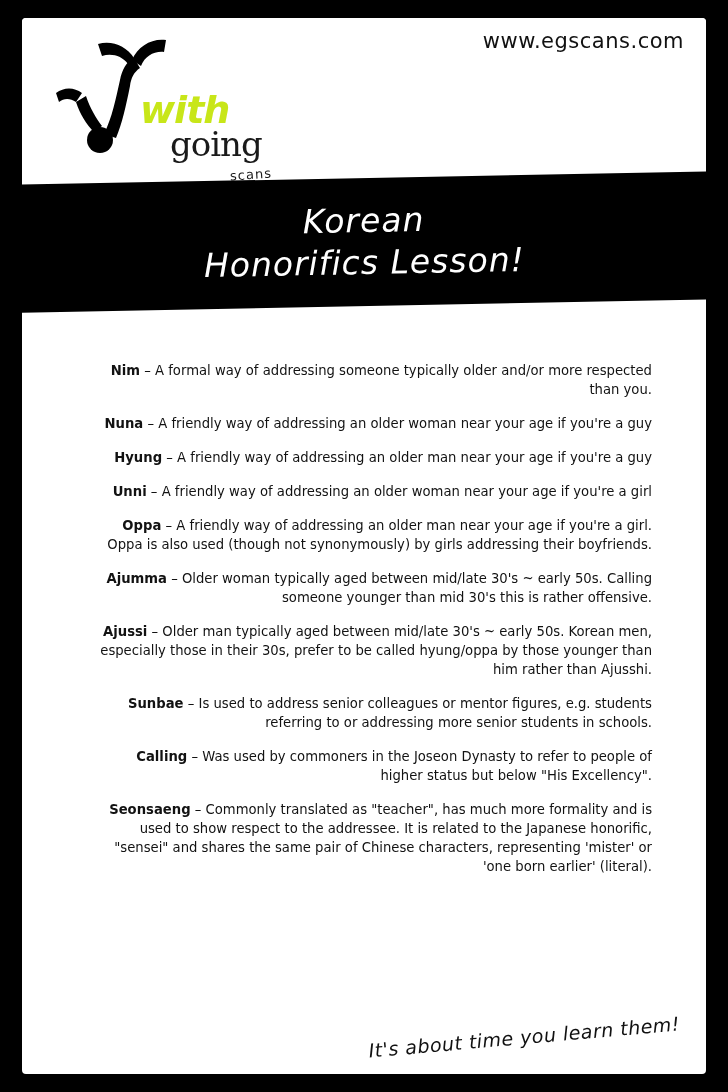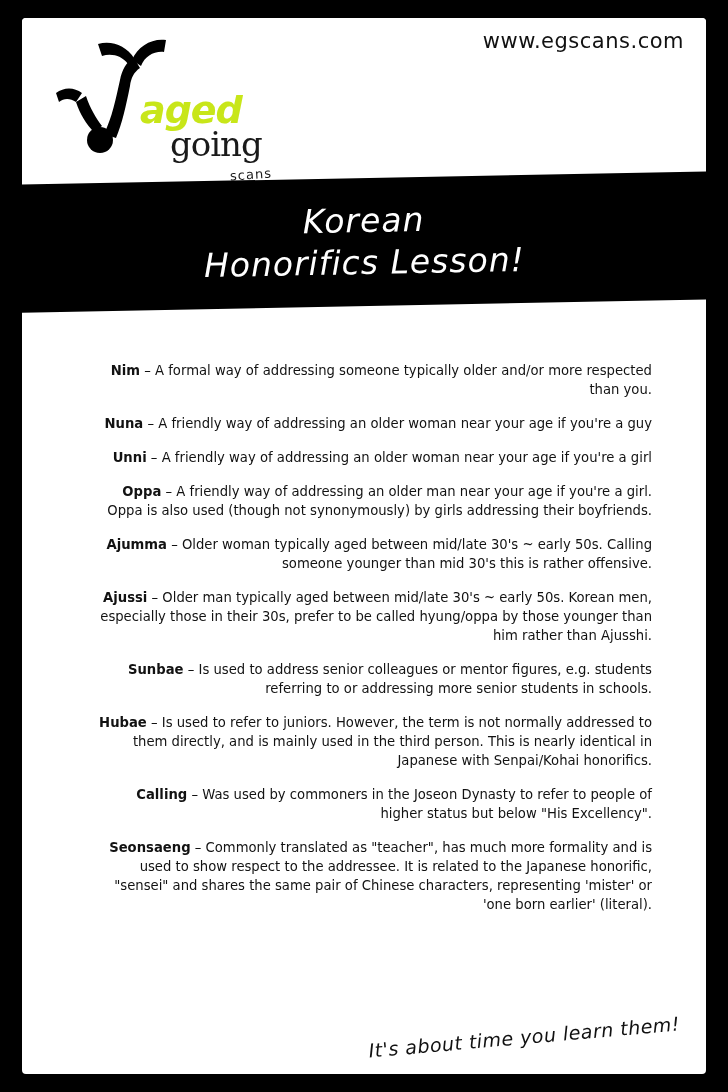--- a/index.html
+++ b/index.html
@@ -174,43 +174,43 @@
             <path d="M62 98 C70 82 74 62 78 44 C80 34 84 26 92 22 L98 32 C92 36 89 42 88 50 C84 70 80 88 74 102 Z"></path>
 
             <path d="M52 96 C44 88 38 78 34 66 L44 60 C48 72 54 82 60 90 Z"></path>
 
             <path d="M34 66 C28 62 22 62 17 66 L14 57 C22 51 32 51 40 57 Z"></path>
 
             <path d="M90 24 C96 10 110 2 124 4 L122 16 C112 15 103 20 99 30 Z"></path>
             <path d="M92 22 C84 10 70 4 56 8 L60 20 C70 17 80 20 86 28 Z"></path>
           </g>
         </svg>
-        <div class="logo-easy">aged</div>
+        <div class="logo-easy">with</div>
         <div class="logo-going">going</div>
         <div class="logo-scans">scans</div>
       </div>
 
       <div class="site-url">www.egscans.com</div>
     </div>
 
     <div class="title-band"></div>
     <div class="title-inner">
       <div class="title-line">Korean</div>
       <div class="title-line">Honorifics Lesson!</div>
     </div>
 
     <div class="content">
       <p class="entry"><b>Nim</b><span> – </span><span>A formal way of addressing someone typically older and/or more respected than you.</span></p>
       <p class="entry"><b>Nuna</b><span> – </span><span>A friendly way of addressing an older woman near your age if you're a guy</span></p>
+      <p class="entry"><b>Hyung</b><span> – </span><span>A friendly way of addressing an older man near your age if you're a guy</span></p>
       <p class="entry"><b>Unni</b><span> – </span><span>A friendly way of addressing an older woman near your age if you're a girl</span></p>
       <p class="entry"><b>Oppa</b><span> – </span><span>A friendly way of addressing an older man near your age if you're a girl. Oppa is also used (though not synonymously) by girls addressing their boyfriends.</span></p>
       <p class="entry"><b>Ajumma</b><span> – </span><span>Older woman typically aged between mid/late 30's ~ early 50s. Calling someone younger than mid 30's this is rather offensive.</span></p>
       <p class="entry"><b>Ajussi</b><span> – </span><span>Older man typically aged between mid/late 30's ~ early 50s. Korean men, especially those in their 30s, prefer to be called hyung/oppa by those younger than him rather than Ajusshi.</span></p>
       <p class="entry"><b>Sunbae</b><span> – </span><span>Is used to address senior colleagues or mentor figures, e.g. students referring to or addressing more senior students in schools.</span></p>
-      <p class="entry"><b>Hubae</b><span> – </span><span>Is used to refer to juniors. However, the term is not normally addressed to them directly, and is mainly used in the third person. This is nearly identical in Japanese with Senpai/Kohai honorifics.</span></p>
       <p class="entry"><b>Calling</b><span> – </span><span>Was used by commoners in the Joseon Dynasty to refer to people of higher status but below "His Excellency".</span></p>
       <p class="entry"><b>Seonsaeng</b><span> – </span><span>Commonly translated as "teacher", has much more formality and is used to show respect to the addressee. It is related to the Japanese honorific, "sensei" and shares the same pair of Chinese characters, representing 'mister' or 'one born earlier' (literal).</span></p>
     </div>
 
     <div class="tagline">It's about time you learn them!</div>
 
   </div>
 </div>
 
 </body></html>

